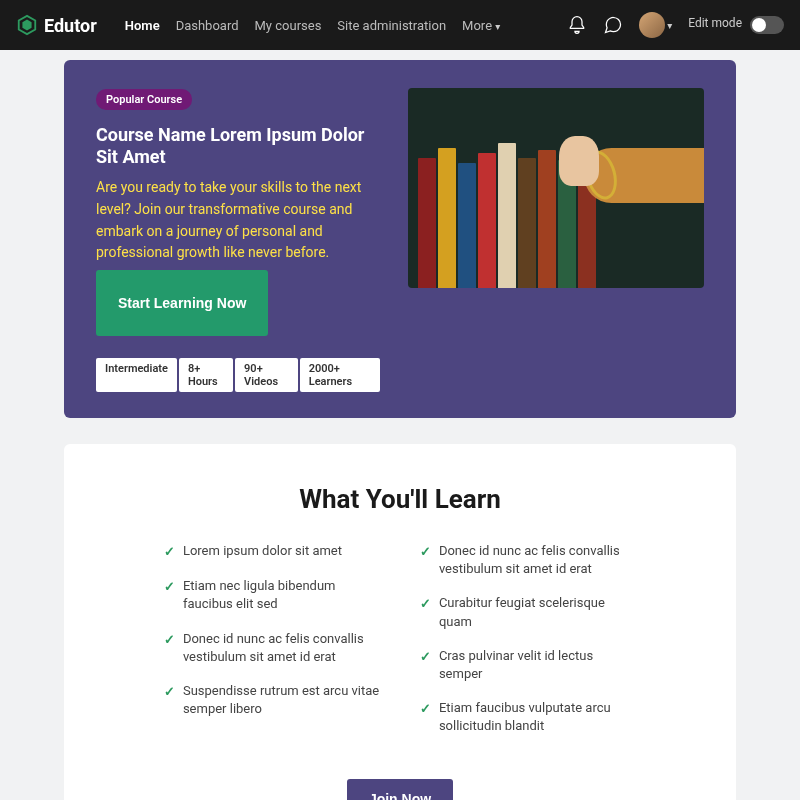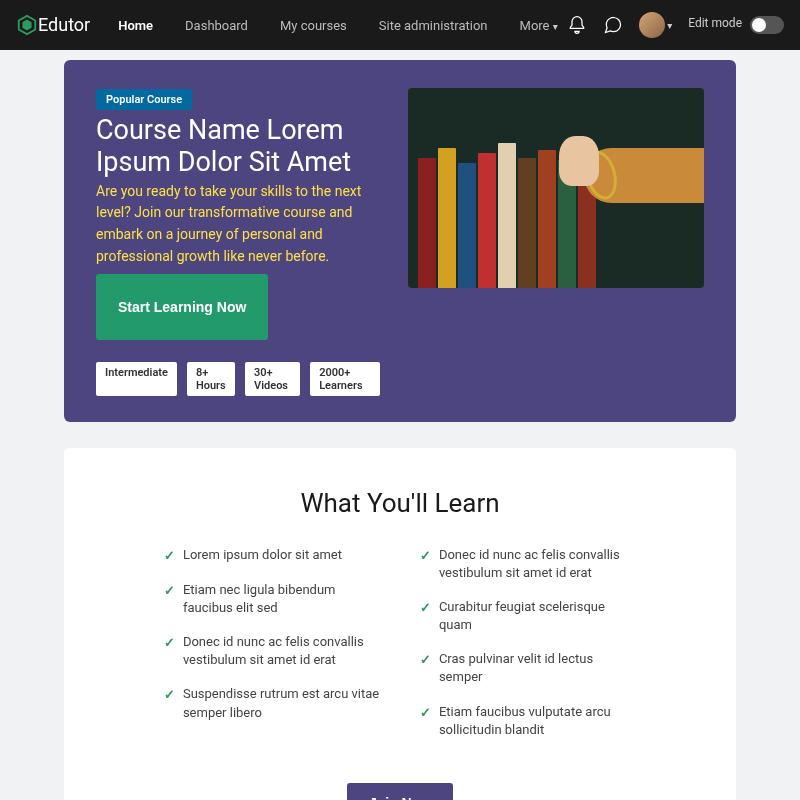--- a/index.html
+++ b/index.html
@@ -1,46 +1,46 @@
 <!DOCTYPE html>
 <html><head>
 <meta charset="utf-8">
 <style>
 *{margin:0;padding:0;box-sizing:border-box}
 body{font-family:-apple-system,BlinkMacSystemFont,"Segoe UI",Roboto,sans-serif;background:#f1f2f3;width:800px}
 .topbar{background:#1a1a1a;height:50px;display:flex;align-items:center;padding:0 16px;color:#fff}
-.logo{display:flex;align-items:flex-start;font-weight:400;font-size:18px;margin-right:28px}
+.logo{display:flex;align-items:flex-end;gap:6px;font-weight:700;font-size:18px;margin-right:28px}
 .logo-icon{width:22px;height:22px}
-.nav{display:flex;gap:32px;font-size:13px}
+.nav{display:flex;gap:16px;font-size:13px}
 .nav-item{color:#bbb;cursor:pointer}
 .nav-item.active{color:#fff;font-weight:600}
 .topbar-right{margin-left:auto;display:flex;align-items:center;gap:16px}
 .icon-btn{width:20px;height:20px;cursor:pointer;fill:#fff}
 .avatar{width:26px;height:26px;border-radius:50%;background:linear-gradient(135deg,#d4a574,#8b6644);display:inline-block}
 .avatar-wrap{display:flex;align-items:center;gap:2px;cursor:pointer}
 .chev{font-size:10px;color:#ccc}
 .editmode{display:flex;align-items:flex-start;gap:8px;font-size:12px;color:#ccc}
 .toggle{width:34px;height:18px;background:#555;border-radius:10px;position:relative;cursor:pointer}
 .toggle::after{content:"";position:absolute;width:14px;height:14px;background:#fff;border-radius:50%;top:2px;left:2px}
 .container{padding:10px 64px 0}
 .hero{background:#4d4580;border-radius:6px;padding:28px 32px 26px;display:flex;gap:28px;color:#fff;position:relative}
 .hero-left{flex:1}
-.badge{display:inline-block;background:#0369a1;padding:4px 10px;border-radius:3px;font-size:11px;font-weight:600;margin-bottom:4px}
-.hero h1{font-size:27px;font-weight:400;line-height:1.2;margin-bottom:2px}
+.badge{display:inline-block;background:#701a75;padding:4px 10px;border-radius:10px;font-size:11px;font-weight:600;margin-bottom:14px}
+.hero h1{font-size:18px;font-weight:700;line-height:1.2;margin-bottom:10px}
 .hero-desc{font-size:14px;line-height:1.55;margin-bottom:6px;color:#fde047}
 .cta{background:#239a6b;color:#fff;border:none;padding:25px 22px;font-weight:700;font-size:14px;border-radius:3px;cursor:pointer;margin-bottom:22px}
-.stats{display:flex;gap:10px}
+.stats{display:flex;gap:2px}
 .stat{background:#fff;color:#333;font-size:11px;font-weight:600;padding:4px 9px;border-radius:2px}
 .hero-img{width:296px;height:200px;border-radius:4px;background:#1a2a25;position:relative;overflow:hidden;flex-shrink:0}
 .book{position:absolute;bottom:0;width:18px;border-radius:1px 1px 0 0}
 .arm{position:absolute;right:0;top:60px;width:120px;height:55px;background:#c98a3a;border-radius:30px 0 0 30px}
 .hand{position:absolute;right:105px;top:48px;width:40px;height:50px;background:#e8c5a0;border-radius:40% 40% 30% 30%}
 .bracelet{position:absolute;right:88px;top:62px;width:30px;height:50px;border:3px solid #d4af37;border-radius:50%;transform:rotate(-15deg)}
 .learn-section{background:#fff;border-radius:6px;margin-top:26px;padding:40px 100px 30px;text-align:center}
-.learn-section h2{font-size:26px;font-weight:400;margin-bottom:28px;color:#1a1a1a}
+.learn-section h2{font-size:26px;font-weight:700;margin-bottom:28px;color:#1a1a1a}
 .learn-grid{display:flex;gap:40px;text-align:left;margin-bottom:28px}
 .learn-col{flex:1}
 .learn-item{display:flex;gap:8px;margin-bottom:16px;font-size:13px;color:#444;line-height:1.4}
 .check{color:#2d9a5f;font-weight:bold;flex-shrink:0;margin-top:1px}
 .join-btn{background:#4d4580;color:#fff;border:none;padding:12px 22px;font-weight:700;font-size:14px;border-radius:3px;cursor:pointer}
 </style>
 </head>
 <body>
 
 <div class="topbar">
@@ -80,21 +80,21 @@
 
   <div class="hero">
     <div class="hero-left">
       <span class="badge">Popular Course</span>
       <h1>Course Name Lorem Ipsum Dolor Sit Amet</h1>
       <p class="hero-desc">Are you ready to take your skills to the next level? Join our transformative course and embark on a journey of personal and professional growth like never before.</p>
       <button class="cta">Start Learning Now</button>
       <div class="stats">
         <span class="stat">Intermediate</span>
         <span class="stat">8+ Hours</span>
-        <span class="stat">30+ Videos</span>
+        <span class="stat">90+ Videos</span>
         <span class="stat">2000+ Learners</span>
       </div>
     </div>
     <div class="hero-img">
       <div class="book" style="left:10px;height:130px;background:#8b2020"></div>
       <div class="book" style="left:30px;height:140px;background:#d4a020"></div>
       <div class="book" style="left:50px;height:125px;background:#205080"></div>
       <div class="book" style="left:70px;height:135px;background:#c03030"></div>
       <div class="book" style="left:90px;height:145px;background:#e0d0b0"></div>
       <div class="book" style="left:110px;height:130px;background:#604020"></div>

